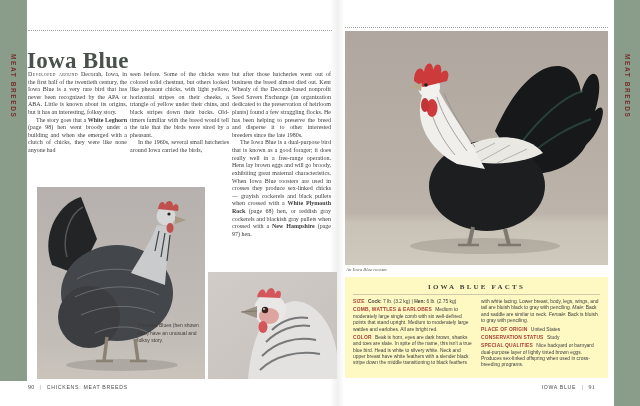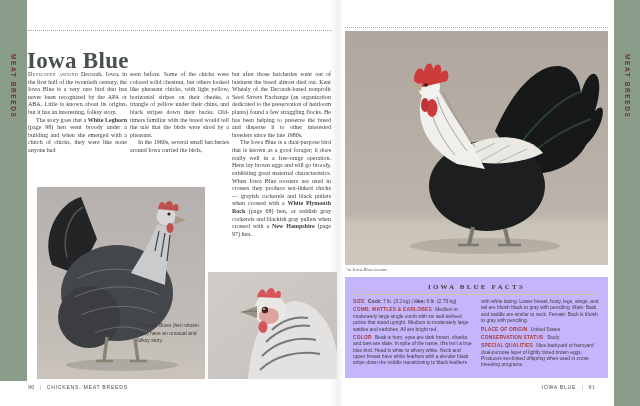--- a/index.html
+++ b/index.html
@@ -48,21 +48,21 @@
     font-family:"Liberation Sans",sans-serif;font-size:5px;line-height:1.5;
     color:#403b37;
   }
   .rooster-caption{
     position:absolute;left:346px;top:267px;
     font-size:4.8px;font-style:italic;color:#5a5a54;
   }
   
   .facts{
     position:absolute;left:345px;top:277px;width:263px;height:101px;
-    background:#c4b5fd;box-sizing:border-box;padding:5px 8px 0;
+    background:#fef9c3;box-sizing:border-box;padding:5px 8px 0;
   }
   .facts-title{
     text-align:center;font-size:7px;letter-spacing:2.2px;color:#3f4038;
     margin:1px 0 0;
   }
   .facts-rule{border:0;border-top:1px solid #cfc9ab;margin:3px 0 4px;}
   .facts-cols{display:flex;gap:9px;}
   .fcol{
     width:50%;font-family:"Liberation Sans",sans-serif;
     font-size:4.9px;line-height:1.3;color:#3c3c3c;

